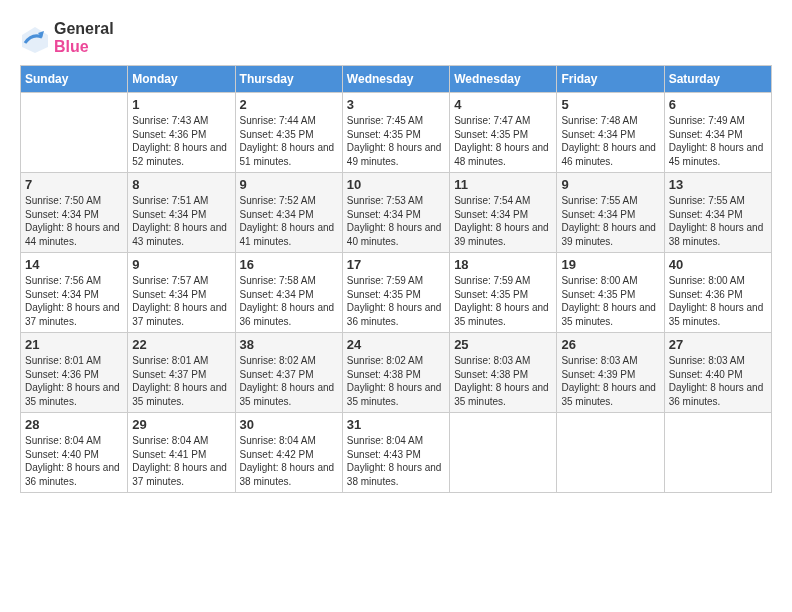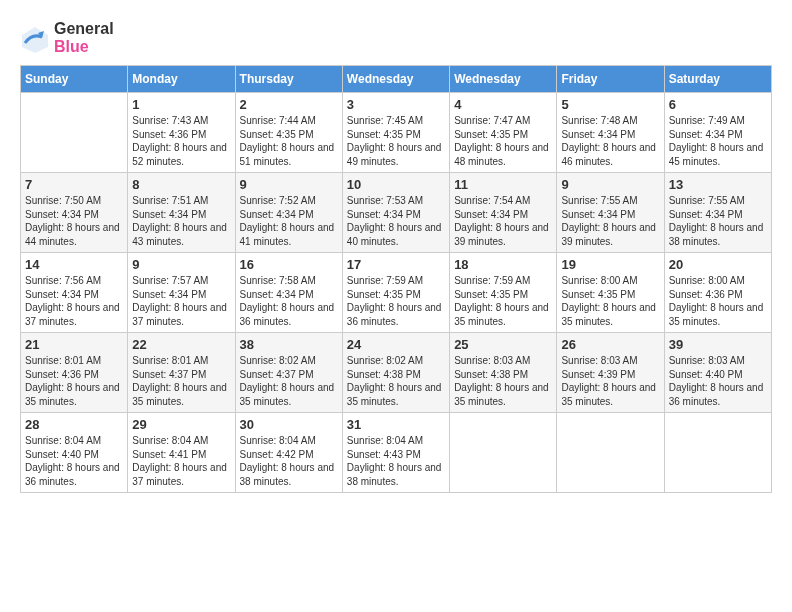--- a/index.html
+++ b/index.html
@@ -200,21 +200,21 @@
         </td>
         <td>
           <div class="day-number">18</div>
           <div class="cell-info">Sunrise: 7:59 AM<br>Sunset: 4:35 PM<br>Daylight: 8 hours and 35 minutes.</div>
         </td>
         <td>
           <div class="day-number">19</div>
           <div class="cell-info">Sunrise: 8:00 AM<br>Sunset: 4:35 PM<br>Daylight: 8 hours and 35 minutes.</div>
         </td>
         <td>
-          <div class="day-number">20</div>
+          <div class="day-number">40</div>
           <div class="cell-info">Sunrise: 8:00 AM<br>Sunset: 4:36 PM<br>Daylight: 8 hours and 35 minutes.</div>
         </td>
       </tr>
       <tr>
         <td>
           <div class="day-number">21</div>
           <div class="cell-info">Sunrise: 8:01 AM<br>Sunset: 4:36 PM<br>Daylight: 8 hours and 35 minutes.</div>
         </td>
         <td>
           <div class="day-number">22</div>
@@ -230,21 +230,21 @@
         </td>
         <td>
           <div class="day-number">25</div>
           <div class="cell-info">Sunrise: 8:03 AM<br>Sunset: 4:38 PM<br>Daylight: 8 hours and 35 minutes.</div>
         </td>
         <td>
           <div class="day-number">26</div>
           <div class="cell-info">Sunrise: 8:03 AM<br>Sunset: 4:39 PM<br>Daylight: 8 hours and 35 minutes.</div>
         </td>
         <td>
-          <div class="day-number">39</div>
+          <div class="day-number">27</div>
           <div class="cell-info">Sunrise: 8:03 AM<br>Sunset: 4:40 PM<br>Daylight: 8 hours and 36 minutes.</div>
         </td>
       </tr>
       <tr>
         <td>
           <div class="day-number">28</div>
           <div class="cell-info">Sunrise: 8:04 AM<br>Sunset: 4:40 PM<br>Daylight: 8 hours and 36 minutes.</div>
         </td>
         <td>
           <div class="day-number">29</div>

